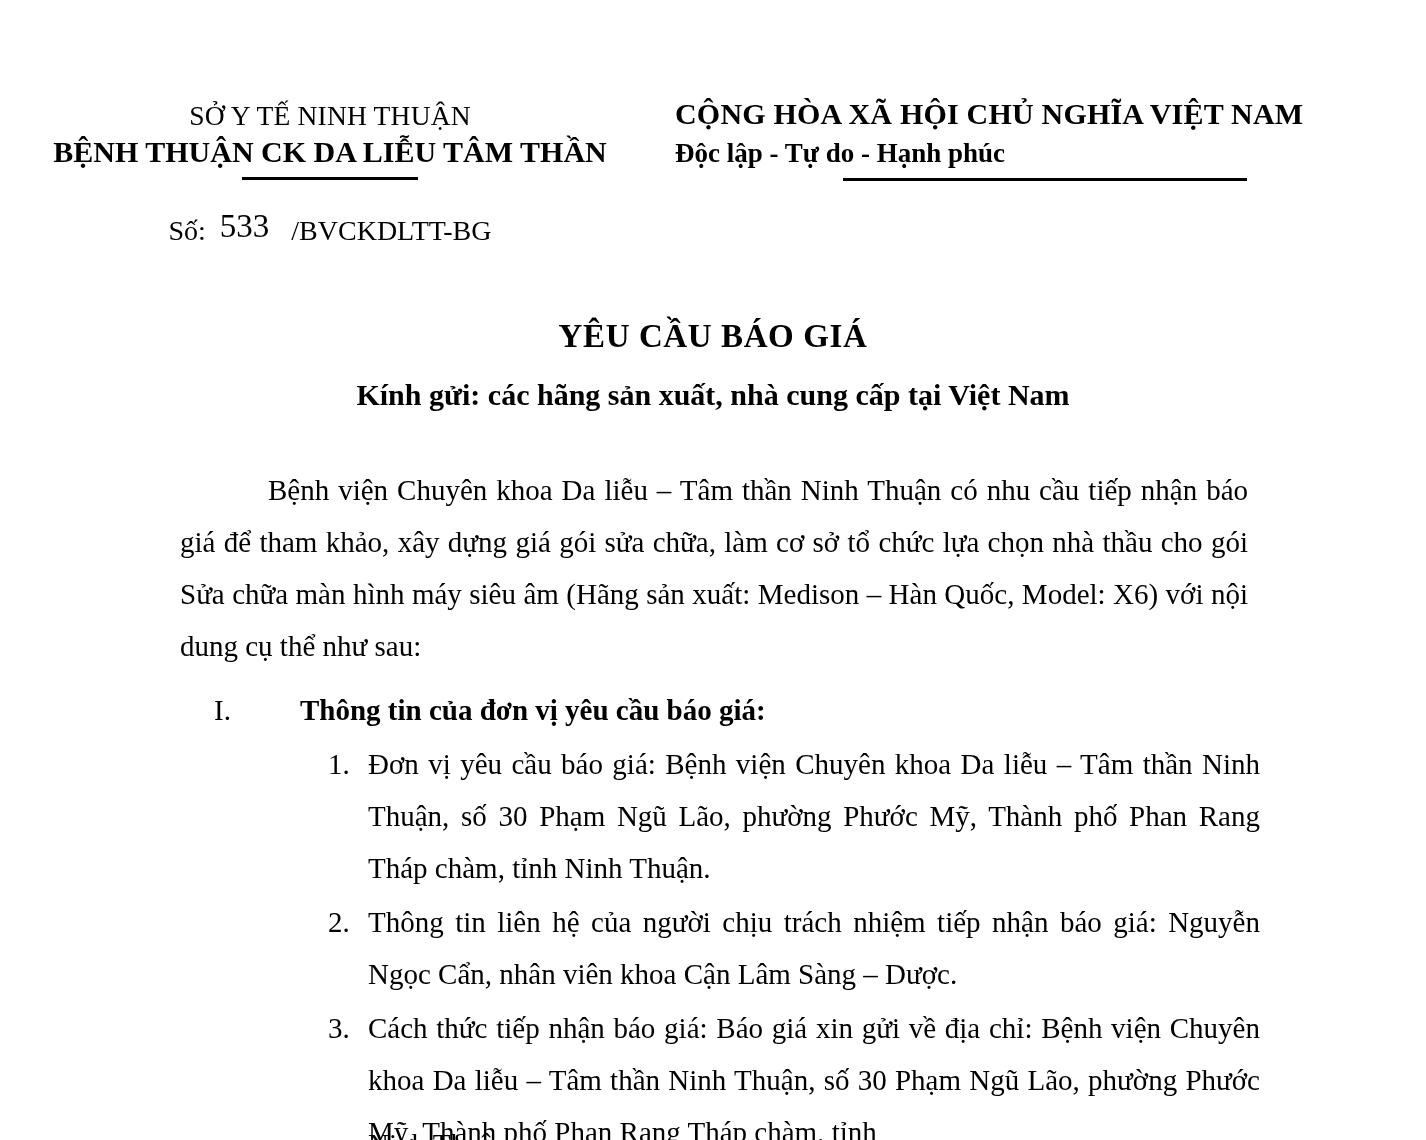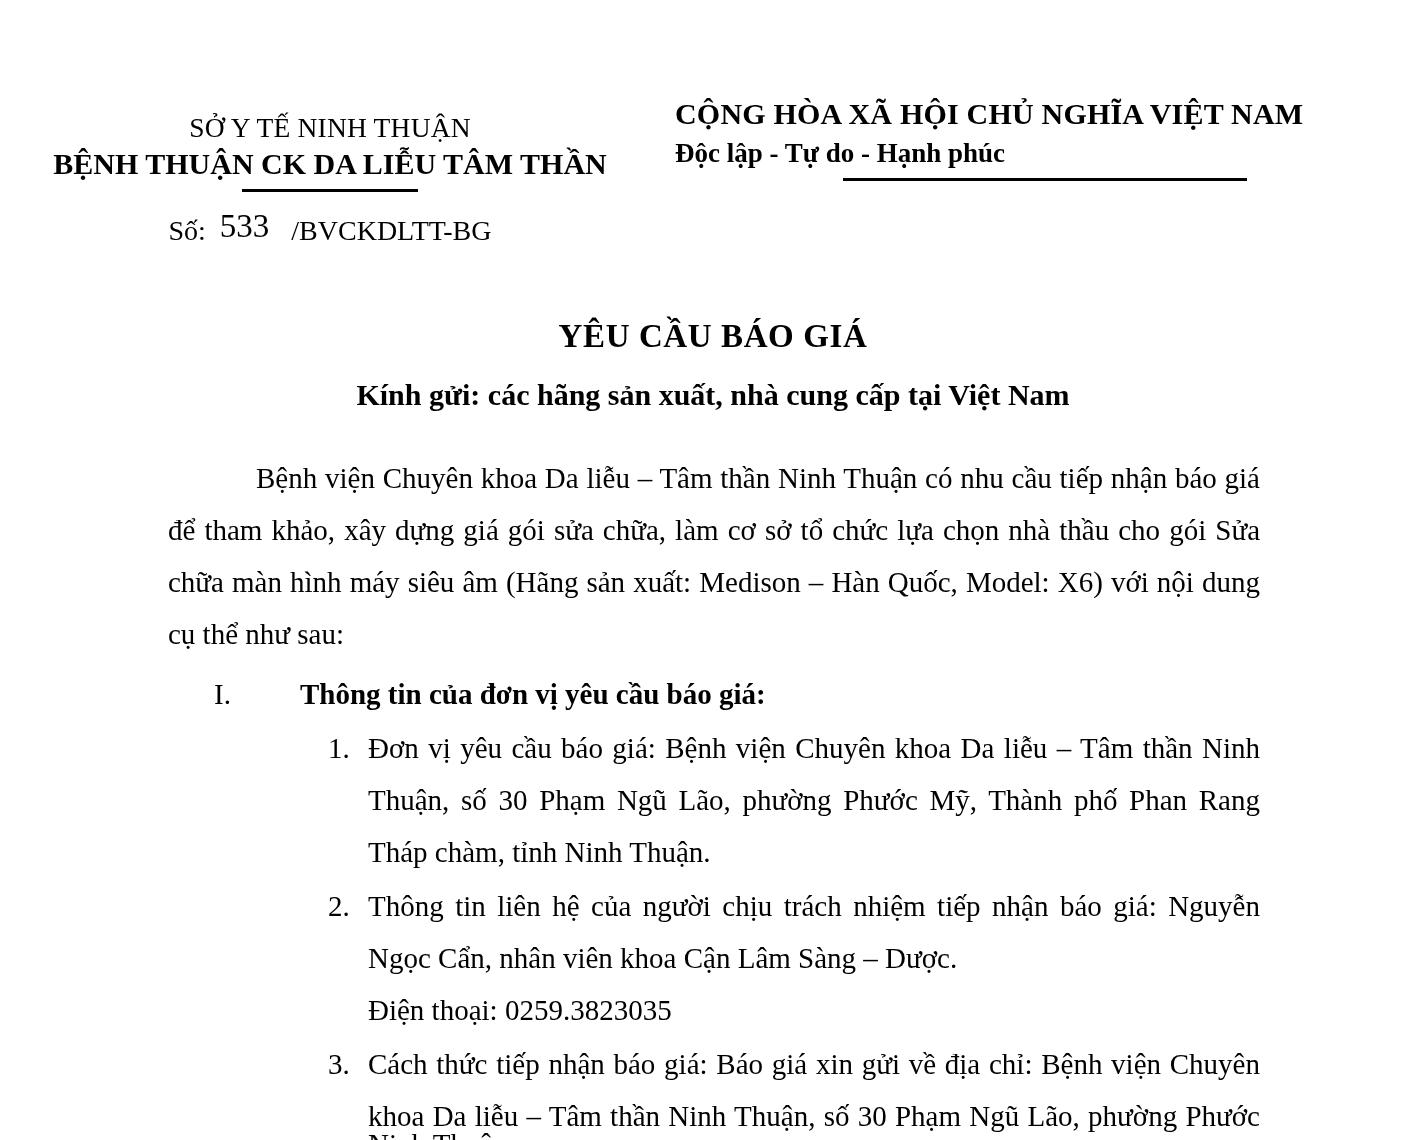--- a/index.html
+++ b/index.html
@@ -30,21 +30,21 @@
     position: absolute;
     top: 96px;
     left: 0;
     width: 1426px;
     height: 170px;
   }
 
   .hdr-left {
     position: absolute;
     left: 20px;
-    top: 16px;
+    top: 4px;
     width: 620px;
     text-align: center;
   }
   .hdr-left .line1 {
     font-size: 27.5px;
     letter-spacing: 0.2px;
     line-height: 1.18;
     white-space: nowrap;
   }
   .hdr-left .line2 {
@@ -138,21 +138,21 @@
 
   
   .body-area {
     position: absolute;
     top: 452px;
     left: 168px;
     width: 1092px;
   }
 
   p.para {
-    margin: 0;
+    margin: 12px;
     font-size: 29px;
     line-height: 52px;
     text-align: justify;
     text-justify: inter-word;
     text-indent: 88px;
   }
 
   .section {
     margin-top: 8px;
     position: relative;
@@ -253,21 +253,20 @@
     <ol class="numlist">
 
       <li>
         <span class="marker">1.</span>
         <span class="li-body">Đơn vị yêu cầu báo giá: Bệnh viện Chuyên khoa Da liễu – Tâm thần Ninh Thuận, số 30 Phạm Ngũ Lão, phường Phước Mỹ, Thành phố Phan Rang Tháp chàm, tỉnh Ninh Thuận.</span>
       </li>
 
       <li>
         <span class="marker">2.</span>
         <span class="li-body">Thông tin liên hệ của người chịu trách nhiệm tiếp nhận báo giá: Nguyễn Ngọc Cẩn, nhân viên khoa Cận Lâm Sàng – Dược.</span>
-        <span class="li-extra">Điện thoại: 0259.3823035</span>
       </li>
 
       <li>
         <span class="marker">3.</span>
         <span class="li-body">Cách thức tiếp nhận báo giá: Báo giá xin gửi về địa chỉ: Bệnh viện Chuyên khoa Da liễu – Tâm thần Ninh Thuận, số 30 Phạm Ngũ Lão, phường Phước Mỹ, Thành phố Phan Rang Tháp chàm, tỉnh</span>
       </li>
 
     </ol>
 
   </div>

